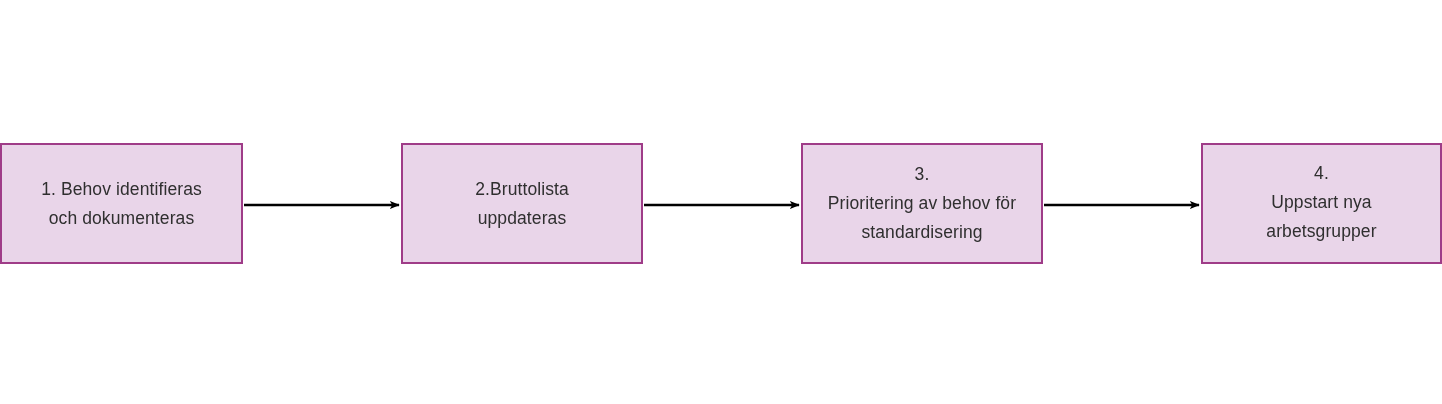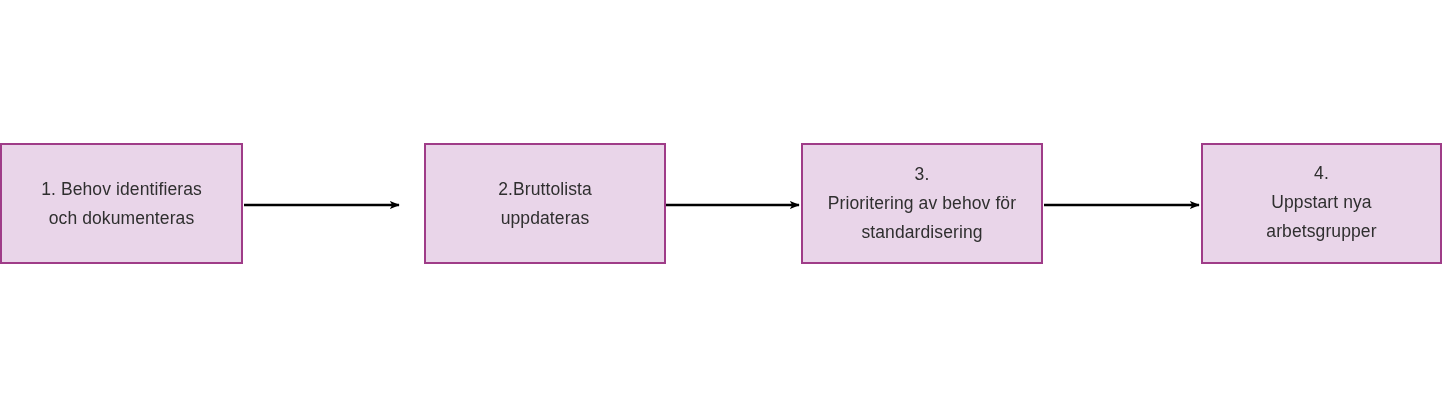--- a/index.html
+++ b/index.html
@@ -40,21 +40,21 @@
     font-size: 17.5px;
     line-height: 29px;
     color: #2f2f2f;
     white-space: pre-line;
     letter-spacing: 0.1px;
   }
 
   
   #node-1 { left: 0px;    top: 143px; width: 243px; height: 121px; justify-content: center; }
   
-  #node-2 { left: 401px;  top: 143px; width: 242px; height: 121px; margin-left: 23px; }
+  #node-2 { left: 401px;  top: 143px; width: 242px; height: 121px; }
   
   #node-3 { left: 801px;  top: 143px; width: 242px; height: 121px; }
   
   #node-4 { left: 1201px; top: 143px; width: 241px; height: 121px; align-items: flex-start; }
   #node-4 .flow-node-label { padding-top: 14px; }
 
   .edge-layer {
     position: absolute;
     left: 0;
     top: 0;

